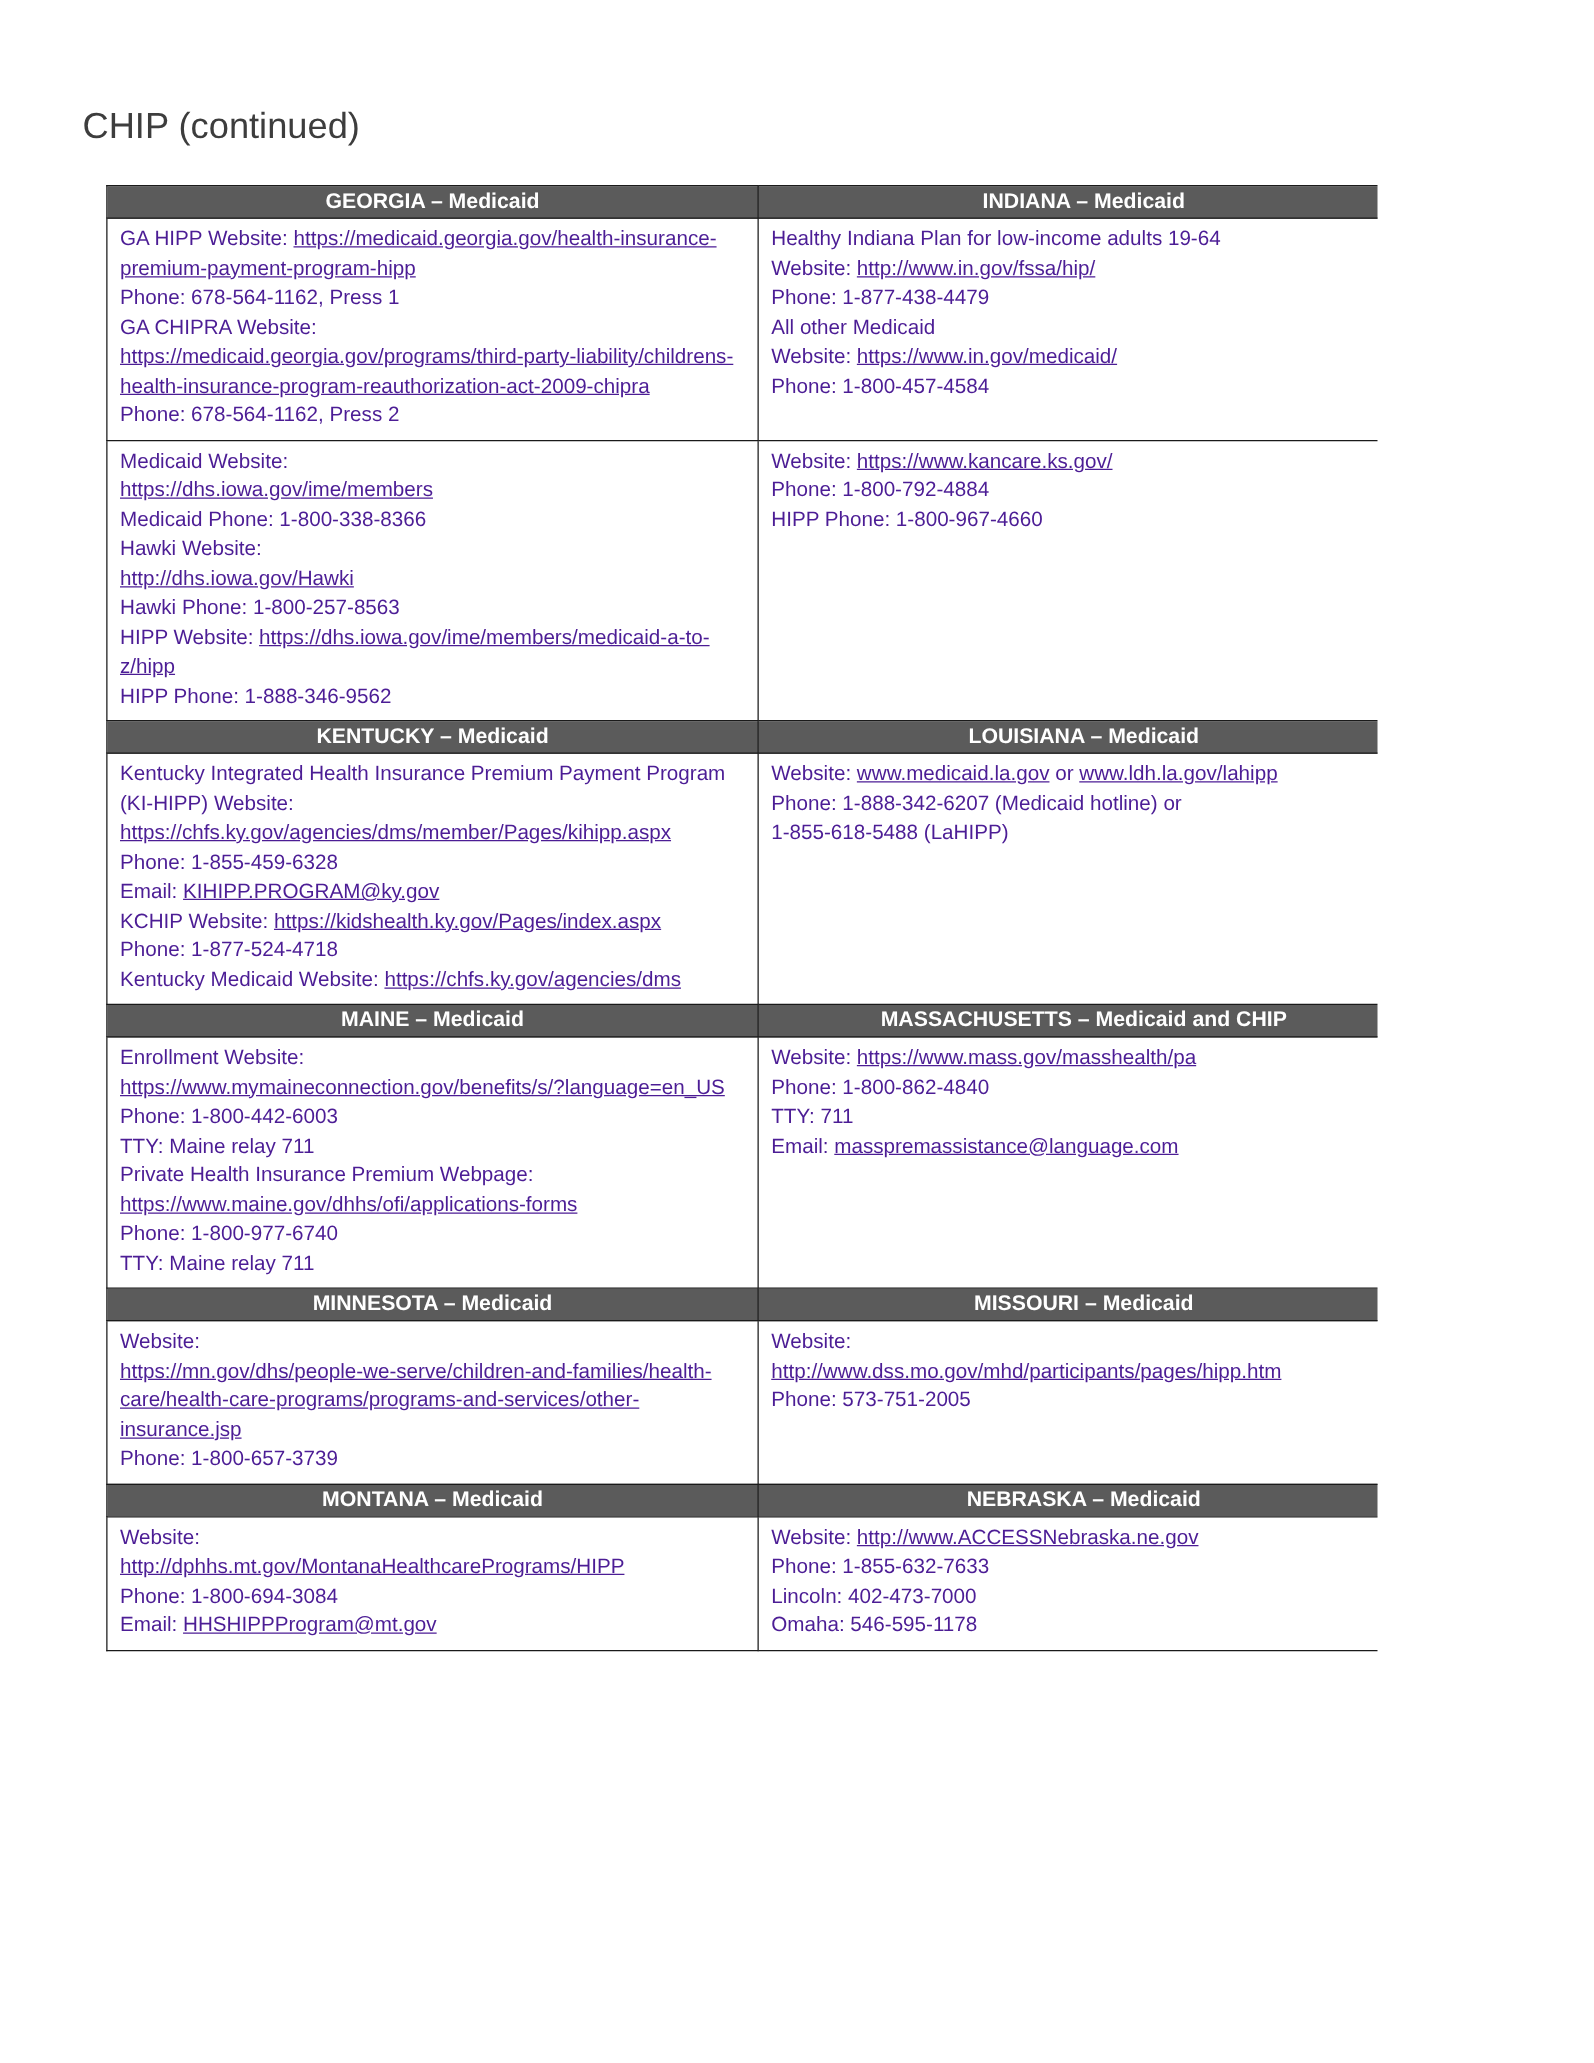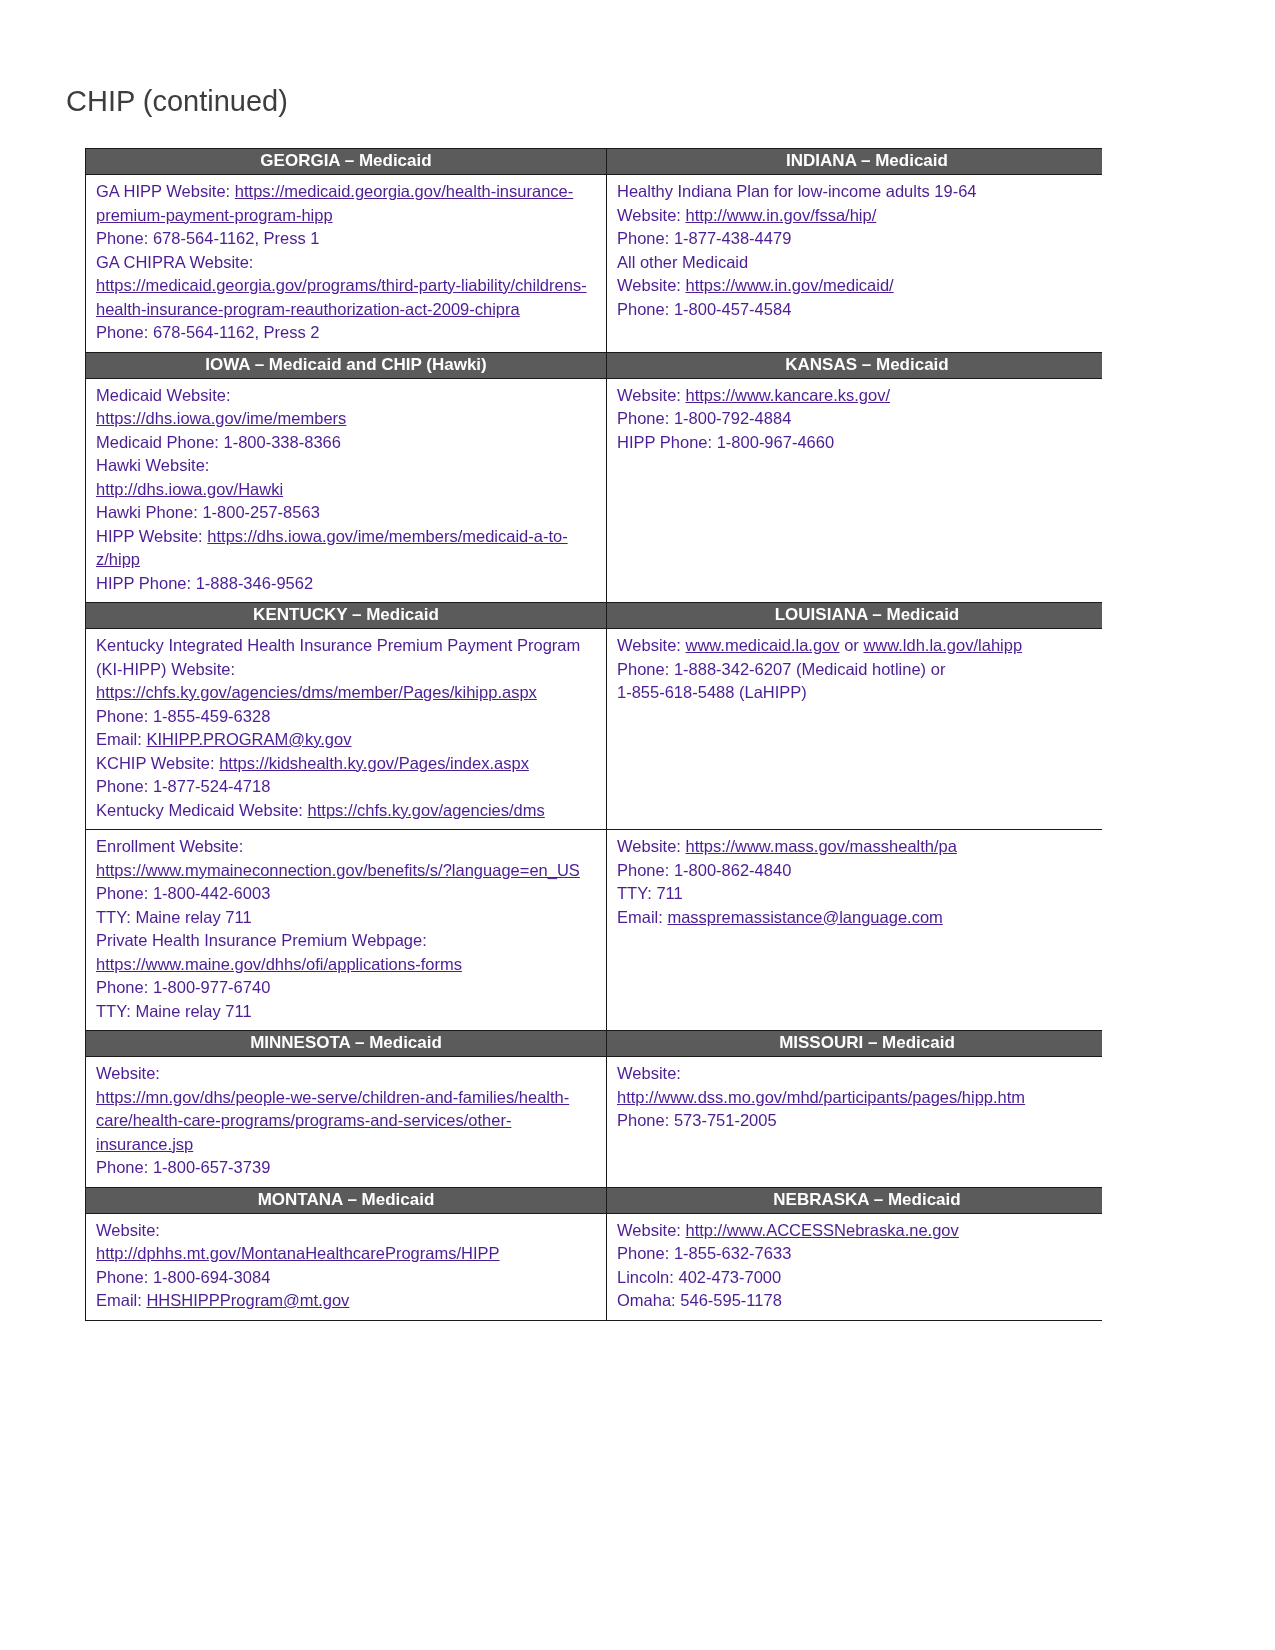--- a/index.html
+++ b/index.html
@@ -94,24 +94,20 @@
           <td class="body-cell">
             <div class="line"><span>Healthy Indiana Plan for low-income adults 19-64</span></div>
             <div class="line"><span>Website: </span><span class="link">http://www.in.gov/fssa/hip/</span></div>
             <div class="line"><span>Phone: 1-877-438-4479</span></div>
             <div class="line"><span>All other Medicaid</span></div>
             <div class="line"><span>Website: </span><span class="link">https://www.in.gov/medicaid/</span></div>
             <div class="line"><span>Phone: 1-800-457-4584</span></div>
           </td>
         </tr>
         <tr>
-          <td class="header-cell">IOWA – Medicaid and CHIP (Hawki)</td>
-          <td class="header-cell">KANSAS – Medicaid</td>
-        </tr>
-        <tr>
           <td class="body-cell">
             <div class="line"><span>Medicaid Website:</span></div>
             <div class="line"><span class="link">https://dhs.iowa.gov/ime/members</span></div>
             <div class="line"><span>Medicaid Phone: 1-800-338-8366</span></div>
             <div class="line"><span>Hawki Website:</span></div>
             <div class="line"><span class="link">http://dhs.iowa.gov/Hawki</span></div>
             <div class="line"><span>Hawki Phone: 1-800-257-8563</span></div>
             <div class="line"><span>HIPP Website: </span><span class="link">https://dhs.iowa.gov/ime/members/medicaid-a-to-z/hipp</span></div>
             <div class="line"><span>HIPP Phone: 1-888-346-9562</span></div>
           </td>
@@ -135,20 +131,24 @@
             <div class="line"><span>Phone: 1-877-524-4718</span></div>
             <div class="line"><span>Kentucky Medicaid Website: </span><span class="link">https://chfs.ky.gov/agencies/dms</span></div>
           </td>
           <td class="body-cell gap-top">
             <div class="line"><span>Website: </span><span class="link">www.medicaid.la.gov</span><span> or </span><span class="link">www.ldh.la.gov/lahipp</span></div>
             <div class="line"><span>Phone: 1-888-342-6207 (Medicaid hotline) or</span></div>
             <div class="line"><span>1-855-618-5488 (LaHIPP)</span></div>
           </td>
         </tr>
         <tr>
+          <td class="header-cell">MAINE – Medicaid</td>
+          <td class="header-cell">MASSACHUSETTS – Medicaid and CHIP</td>
+        </tr>
+        <tr>
           <td class="body-cell">
             <div class="line"><span>Enrollment Website:</span></div>
             <div class="line"><span class="link">https://www.mymaineconnection.gov/benefits/s/?language=en_US</span></div>
             <div class="line"><span>Phone: 1-800-442-6003</span></div>
             <div class="line"><span>TTY: Maine relay 711</span></div>
             <div class="line"><span>Private Health Insurance Premium Webpage:</span></div>
             <div class="line"><span class="link">https://www.maine.gov/dhhs/ofi/applications-forms</span></div>
             <div class="line"><span>Phone: 1-800-977-6740</span></div>
             <div class="line"><span>TTY: Maine relay 711</span></div>
           </td>

